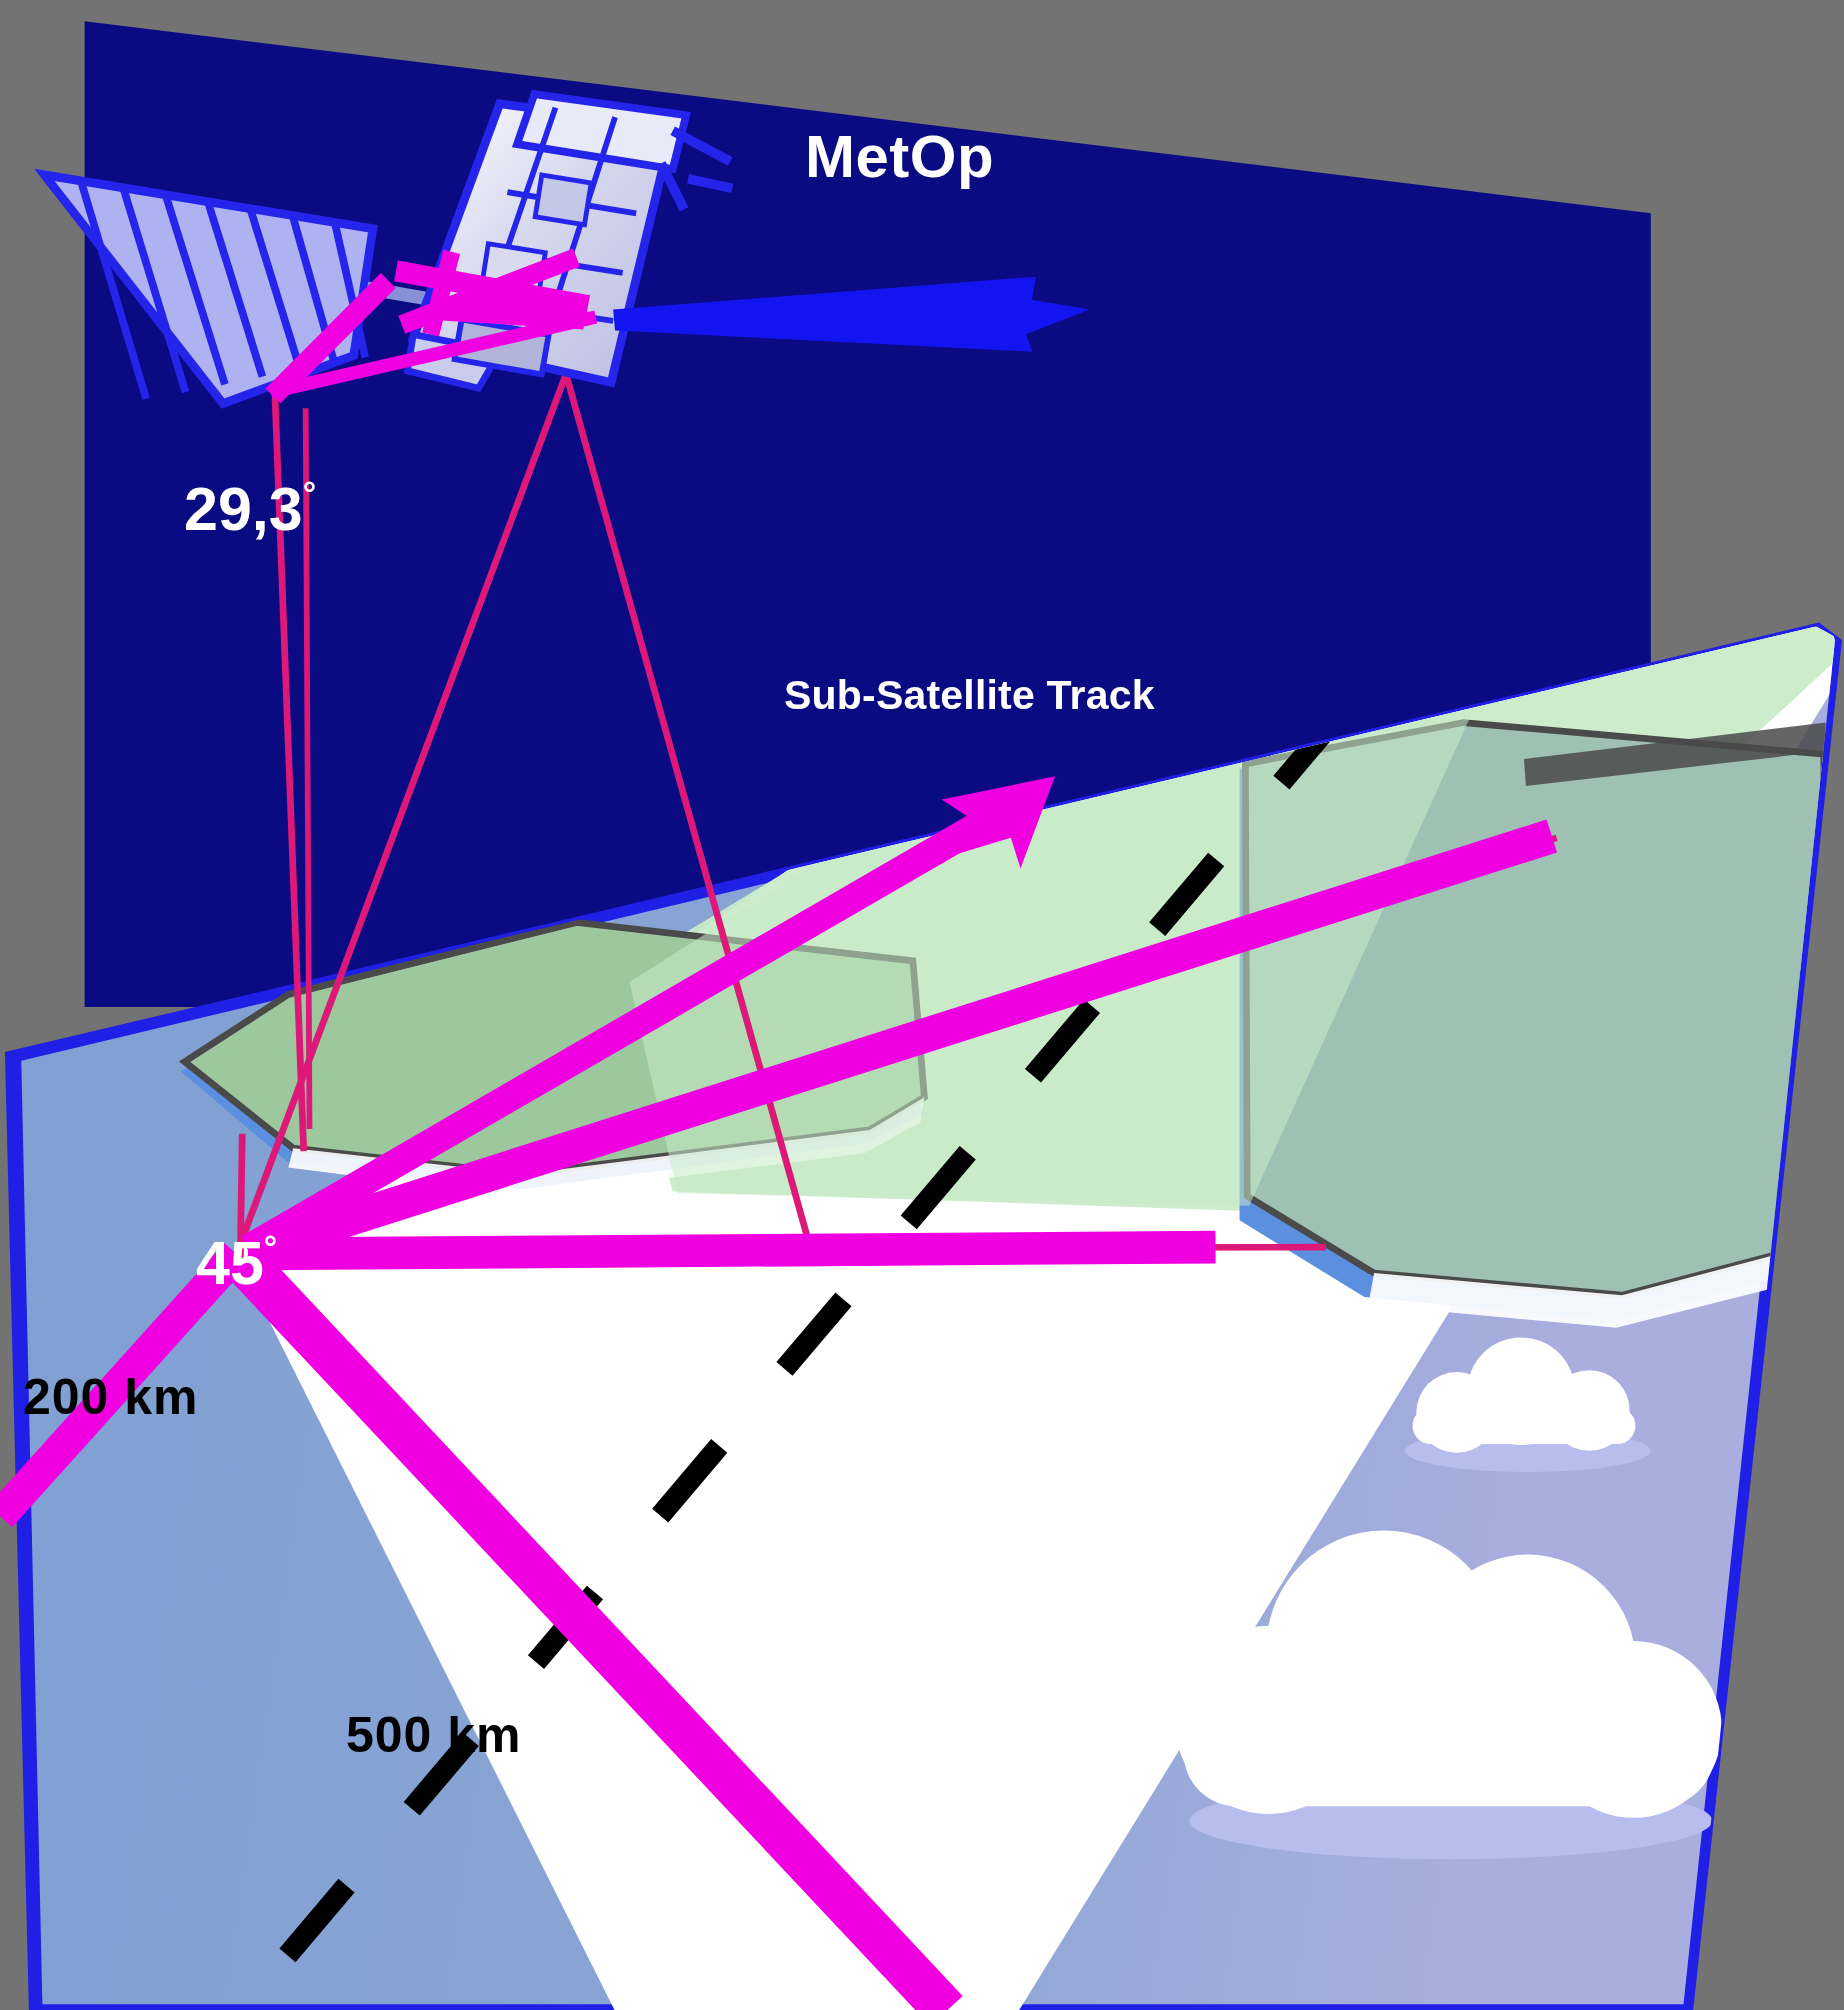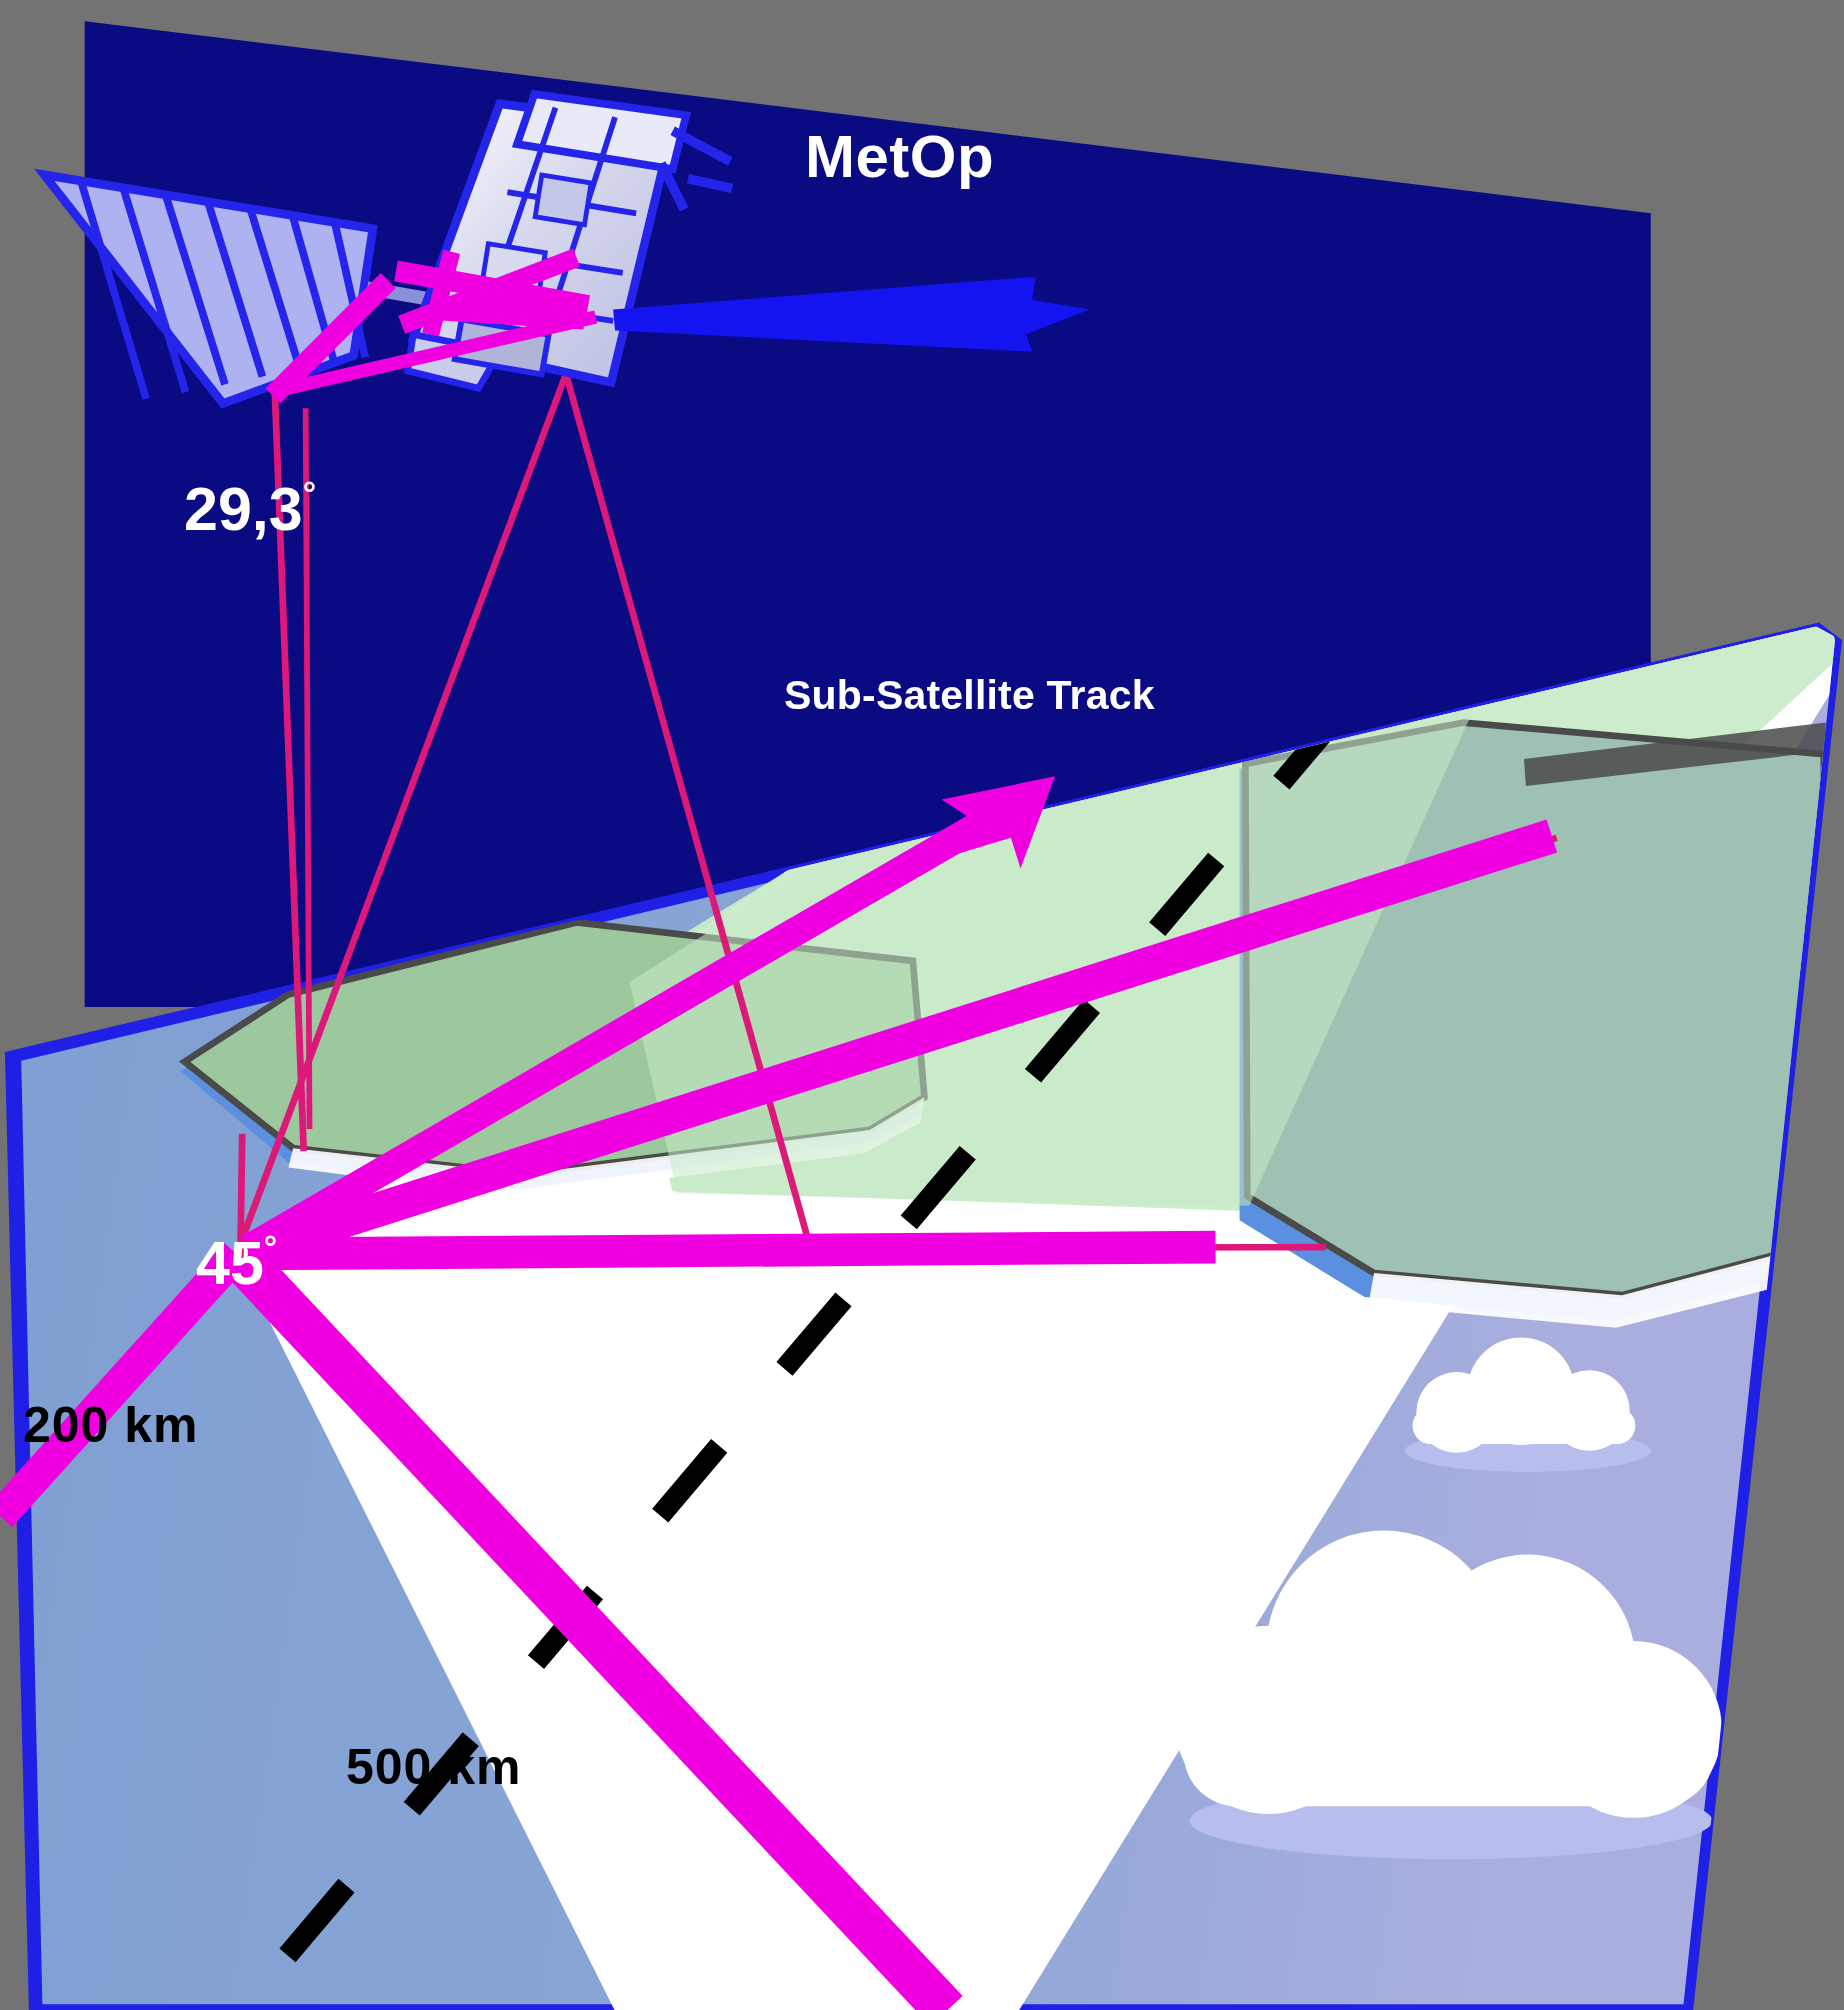--- a/index.html
+++ b/index.html
@@ -244,18 +244,18 @@
   <div class="lbl lbl-track" style="left:784px;top:672px;">Sub-Satellite Track</div>
 
   <div class="lbl lbl-ang" style="left:184px;top:474px;">
     <span>29,3</span><span class="deg">°</span>
   </div>
 
   <div class="lbl lbl-ang" style="left:196px;top:1228px;">
     <span>45</span><span class="deg">°</span>
   </div>
 
-  <div class="lbl lbl-km" style="left:23px;top:1368px;margin-top:28px;">200 km</div>
-
-  <div class="lbl lbl-km" style="left:346px;top:1706px;margin-top:32px;">500 km</div>
+  <div class="lbl lbl-km" style="left:23px;top:1368px;">200 km</div>
+
+  <div class="lbl lbl-km" style="left:346px;top:1706px;">500 km</div>
 
 </div>
 
 
 </body></html>

